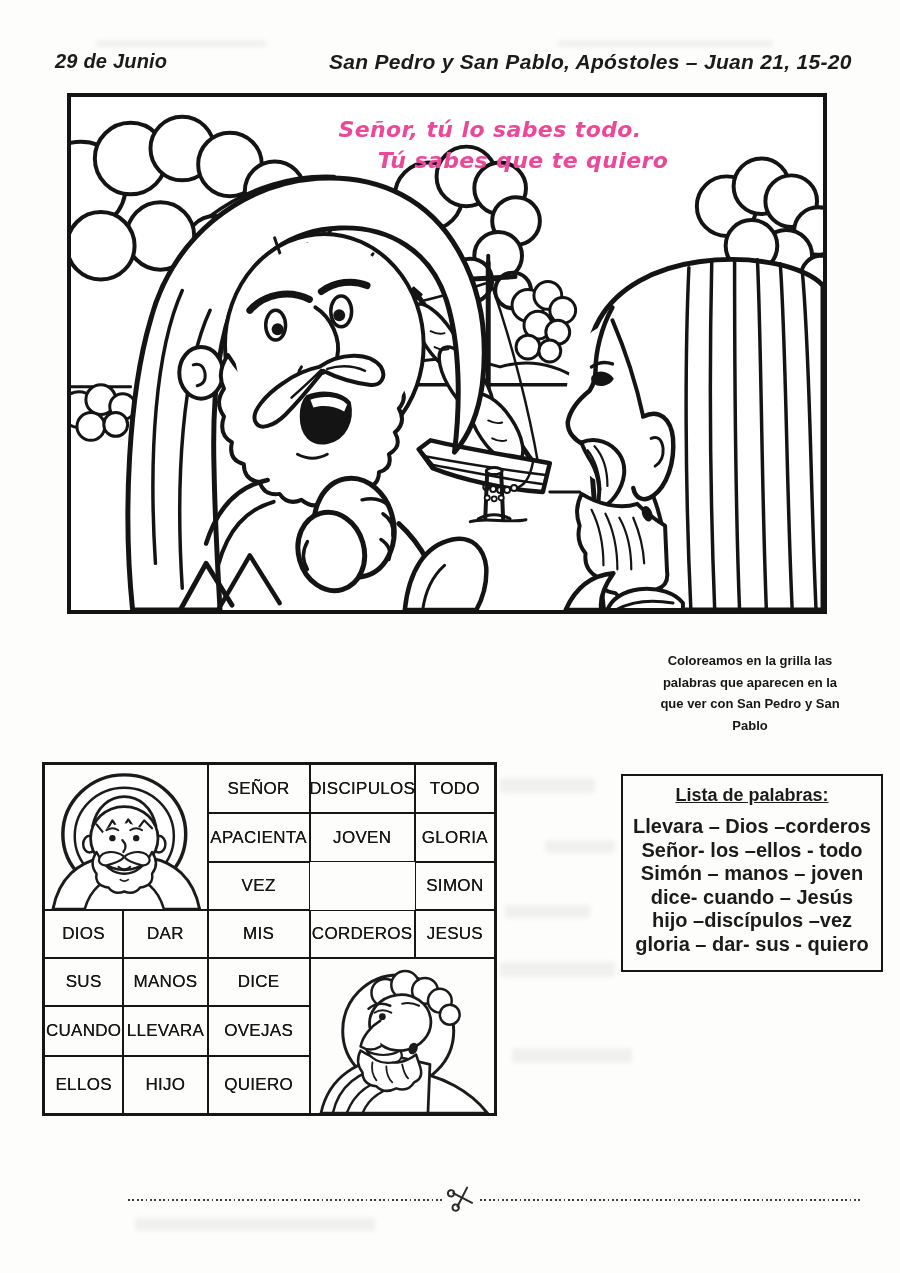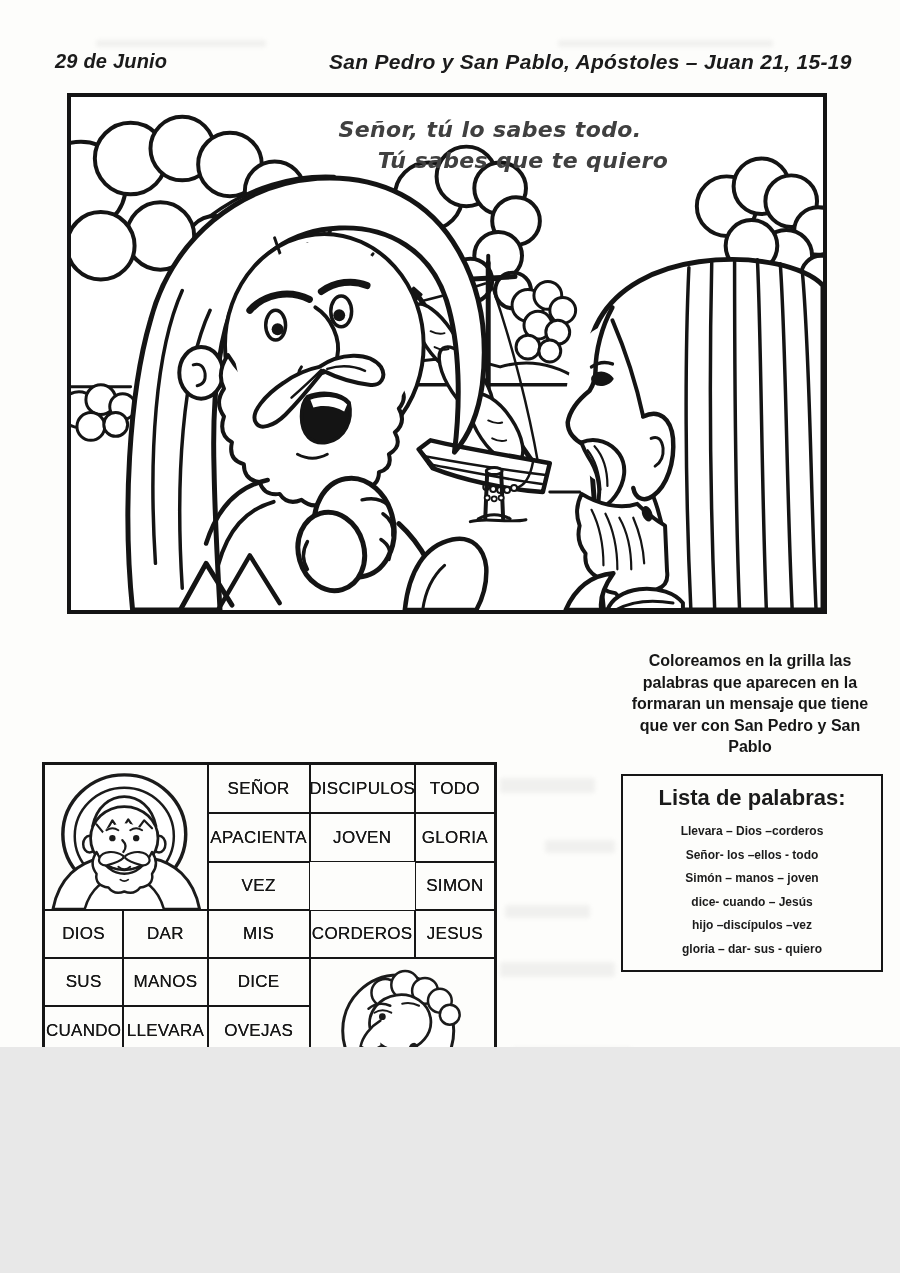--- a/index.html
+++ b/index.html
@@ -1,56 +1,56 @@
 <!DOCTYPE html>
 <html><head>
 <meta charset="utf-8">
 <style>
   html,body{margin:0;padding:0;background:#e8e8e8;}
   .page{
-    position:relative;width:900px;height:1047px;margin:0 auto;
+    position:relative;width:900px;height:1273px;margin:0 auto;
     background:#fdfdfb;overflow:hidden;
     font-family:"Liberation Sans",sans-serif;color:#1b1b1b;
   }
   
   .hdr-date{position:absolute;left:55px;top:50px;font-size:20px;font-weight:700;font-style:italic;letter-spacing:.2px;}
   .hdr-title{position:absolute;left:329px;top:50px;font-size:21px;font-weight:700;font-style:italic;letter-spacing:.3px;white-space:nowrap;}
   
   .illu{position:absolute;left:67px;top:93px;width:760px;height:521px;border:4px solid #141414;box-sizing:border-box;background:#fff;}
   .illu svg{display:block;width:100%;height:100%;}
-  .speech{position:absolute;transform:translateX(-50%);font-family:"DejaVu Sans",sans-serif;font-style:italic;font-weight:700;font-size:22px;letter-spacing:.4px;color:#404040;white-space:nowrap;}
+  .speech{position:absolute;transform:translateX(-50%);font-family:"DejaVu Sans",sans-serif;font-style:italic;font-weight:700;font-size:22px;letter-spacing:.4px;color:#ec4899;white-space:nowrap;}
   .speech.l1{left:419px;top:20px;}
   .speech.l2{left:452px;top:51px;}
   
-  .instr{position:absolute;left:603px;top:650px;width:294px;text-align:center;font-size:16px;font-weight:700;line-height:21.5px;color:#161616;}
+  .instr{position:absolute;left:603px;top:650px;width:294px;text-align:center;font-size:13px;font-weight:700;line-height:21.5px;color:#161616;}
   
   .listbox{position:absolute;left:621px;top:774px;width:262px;height:198px;border:2.5px solid #161616;box-sizing:border-box;text-align:center;background:transparent;}
-  .listbox .lb-title{margin-top:9px;font-size:22px;font-weight:700;}
-  .lb-lines{margin-top:9px;font-size:12px;font-weight:700;line-height:23.5px;}
+  .listbox .lb-title{margin-top:9px;font-size:18px;font-weight:700;text-decoration:underline;}
+  .lb-lines{margin-top:9px;font-size:20px;font-weight:700;line-height:23.5px;}
   
   .wgrid{position:absolute;left:42px;top:762px;width:455px;height:354px;border:2.5px solid #161616;box-sizing:border-box;
     display:grid;grid-template-columns:80fr 85fr 103fr 106fr 81fr;grid-template-rows:50fr 49fr 49fr 48fr 49fr 50fr 59fr;}
   .wcell{border:1px solid #161616;display:flex;align-items:center;justify-content:center;
     font-size:17px;letter-spacing:.3px;color:#161616;text-shadow:0 0 .4px #161616;overflow:hidden;}
   .icell{border:1px solid #161616;overflow:hidden;}
   .icell svg{display:block;width:100%;height:100%;}
   
   .cutline{position:absolute;left:128px;top:1199px;width:734px;height:2px;
     background:repeating-linear-gradient(90deg,#3d3d3d 0 1.7px,transparent 1.7px 4.4px);}
   .scissors{position:absolute;left:444px;top:1186px;background:#fdfdfb;padding:0 4px;line-height:0;}
   
   .ghost{position:absolute;background:#8c8c8c;opacity:.11;filter:blur(2px);border-radius:2px;}
 </style>
 </head>
 <body>
 
 <div class="page">
 
   <div class="hdr-date">29 de Junio</div>
-  <div class="hdr-title">San Pedro y San Pablo, Apóstoles – Juan 21, 15-19</div>
+  <div class="hdr-title">San Pedro y San Pablo, Apóstoles – Juan 21, 15-20</div>
 
   <div class="ghost" style="left:96px;top:40px;width:170px;height:7px;"></div>
   <div class="ghost" style="left:558px;top:40px;width:215px;height:7px;"></div>
   <div class="ghost" style="left:500px;top:778px;width:95px;height:15px;"></div>
   <div class="ghost" style="left:545px;top:840px;width:70px;height:13px;"></div>
   <div class="ghost" style="left:505px;top:905px;width:85px;height:13px;"></div>
   <div class="ghost" style="left:500px;top:962px;width:115px;height:15px;"></div>
   <div class="ghost" style="left:512px;top:1048px;width:120px;height:15px;"></div>
   <div class="ghost" style="left:135px;top:1218px;width:240px;height:13px;"></div>
 
@@ -233,21 +233,20 @@
         <path d="M 498,517 C 508,494 524,482 546,480 C 536,494 532,506 534,517 Z" fill="#fff" stroke-width="4.5"></path>
       </g>
     </svg>
     <div class="speech l1">Señor, tú lo sabes todo.</div>
     <div class="speech l2">Tú sabes que te quiero</div>
   </div>
 
   <div class="instr">
     <div>Coloreamos en la grilla las</div>
     <div>palabras que aparecen en la</div>
-    <div>formaran un mensaje que tiene</div>
     <div>que ver con San Pedro y San</div>
     <div>Pablo</div>
   </div>
 
   <div class="listbox">
     <div class="lb-title">Lista de palabras:</div>
     <div class="lb-lines">
       <div>Llevara – Dios –corderos</div>
       <div>Señor- los –ellos - todo</div>
       <div>Simón – manos – joven</div>

